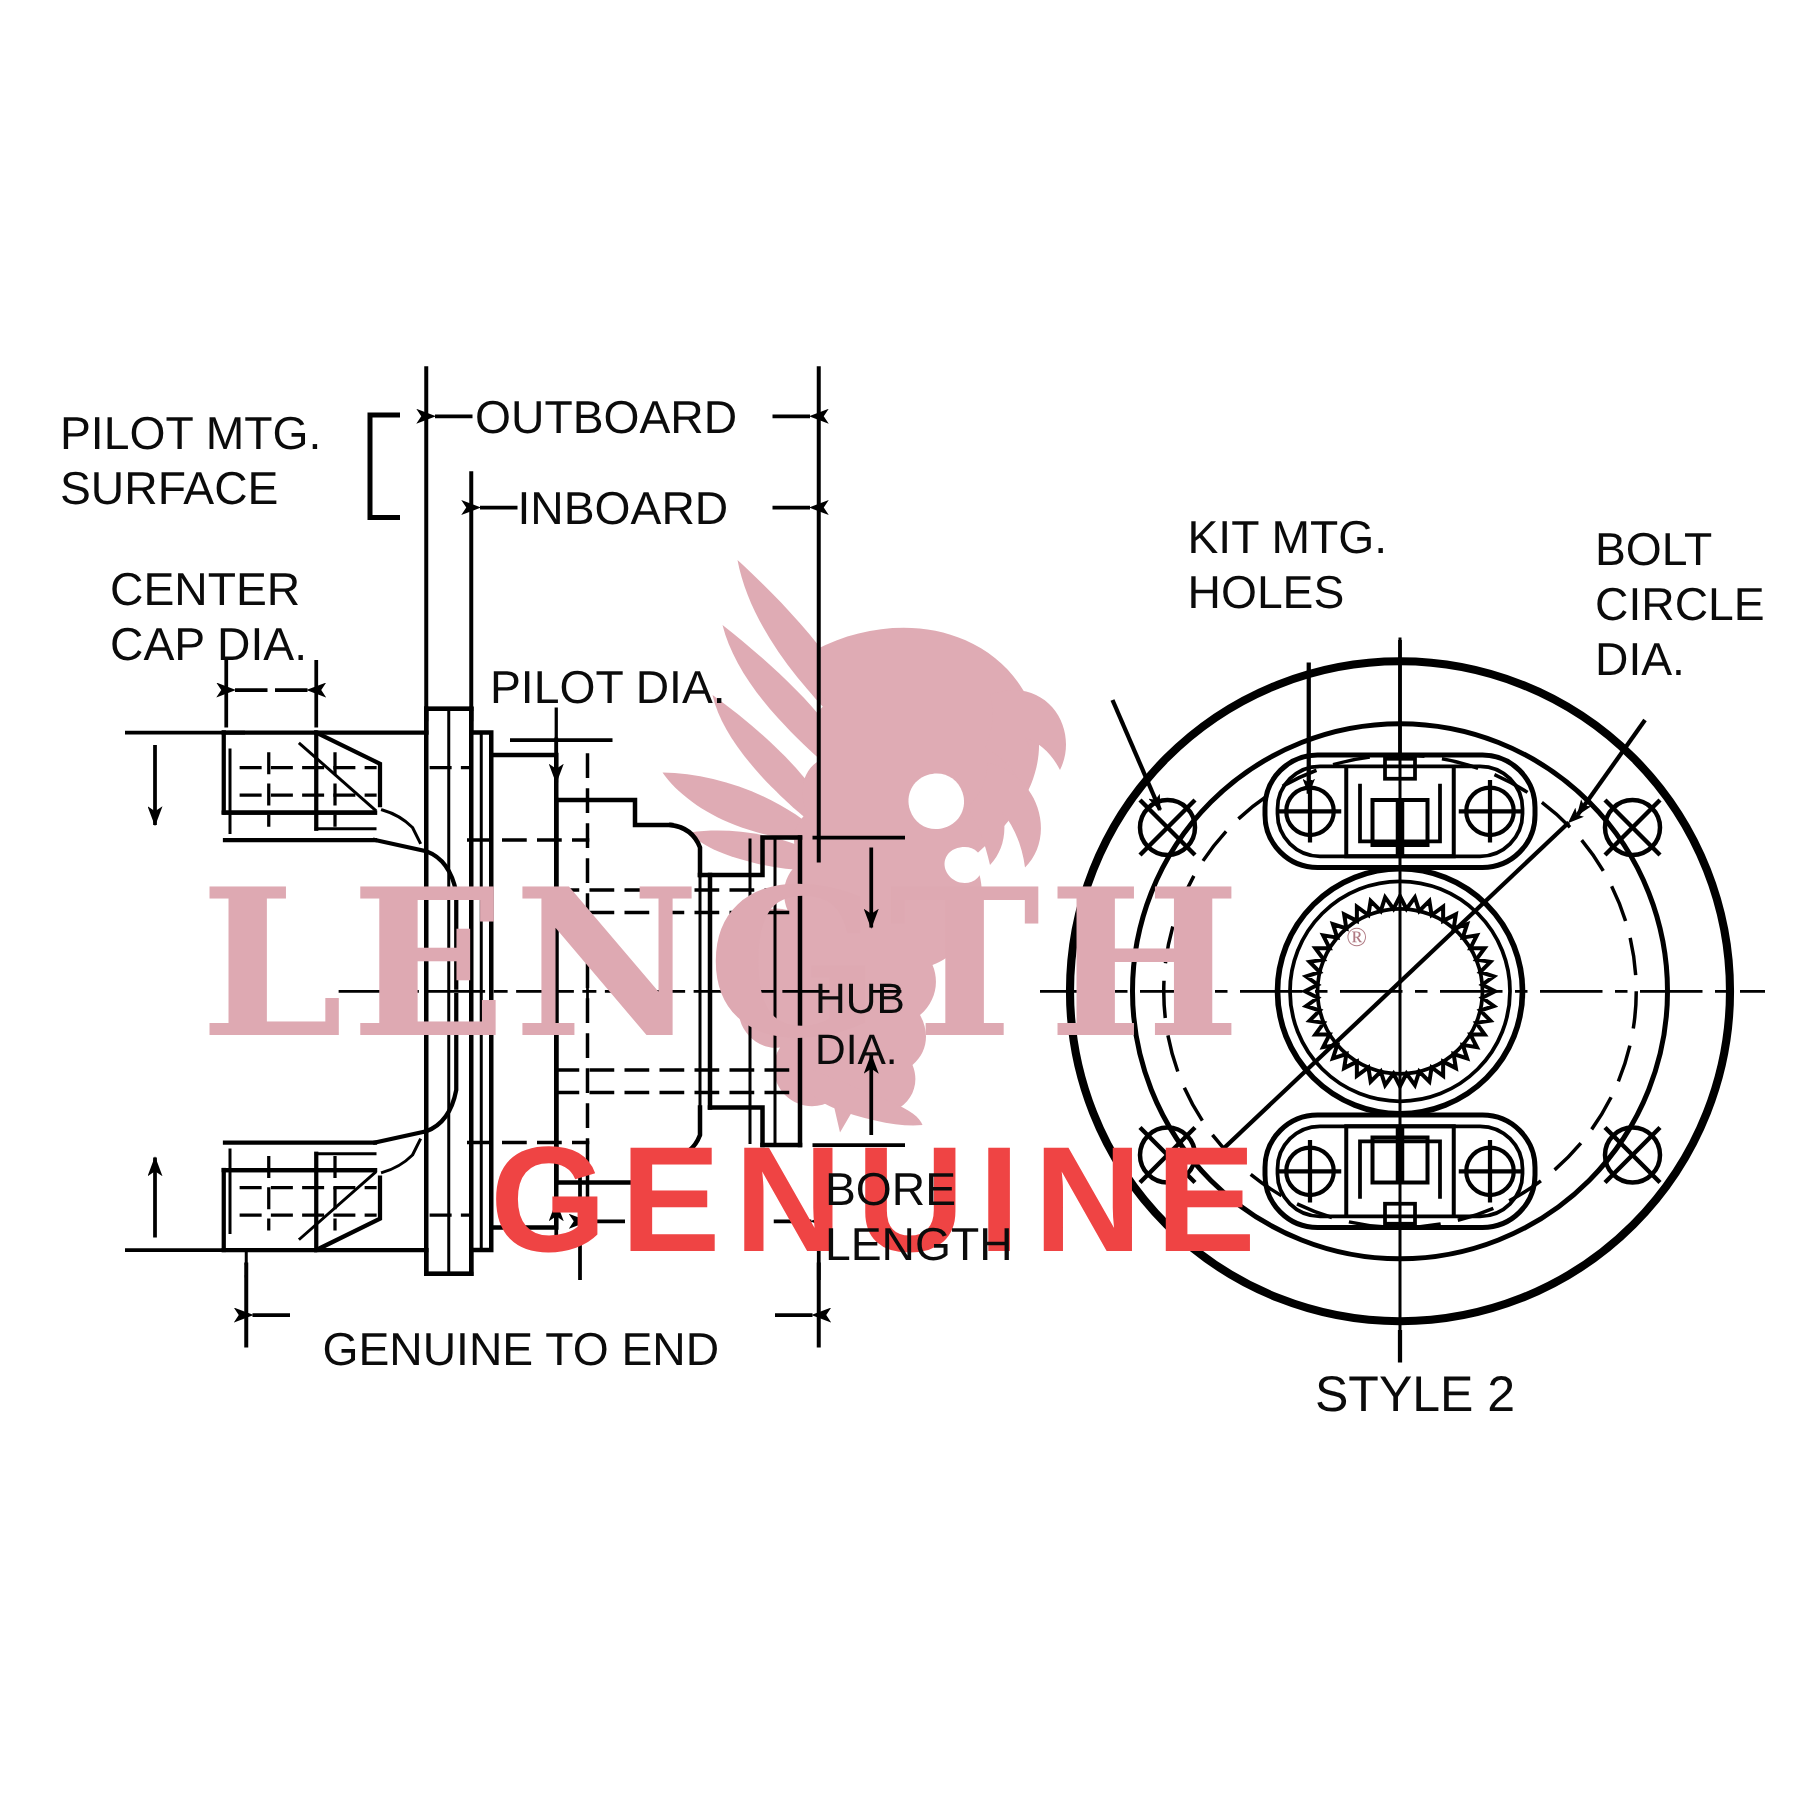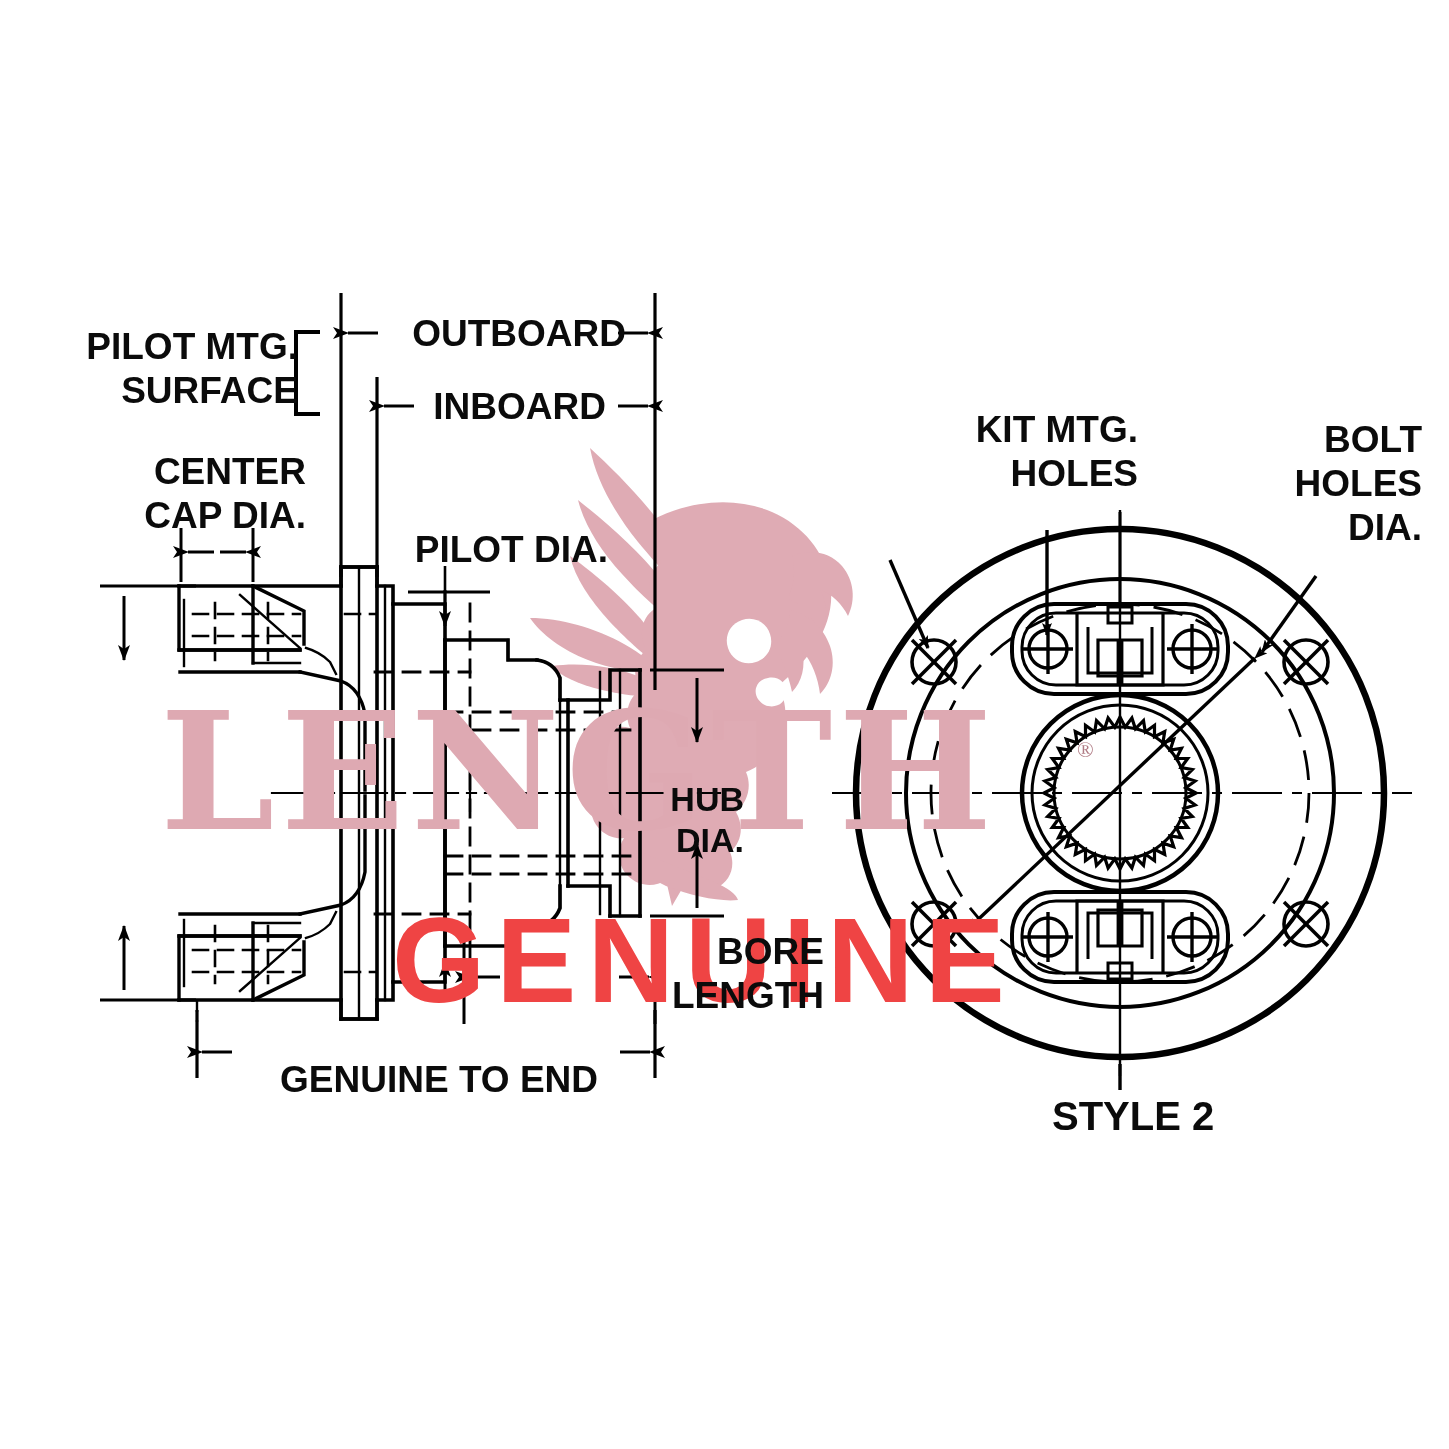--- a/index.html
+++ b/index.html
@@ -3,22 +3,22 @@
 <meta charset="utf-8">
 <style>
   html,body{margin:0;padding:0;background:#ffffff;}
   #root{
     position:relative;width:1449px;height:1449px;background:#ffffff;
     font-family:"Liberation Sans", sans-serif;overflow:hidden;
   }
   #svgroot{position:absolute;left:0;top:0;width:1449px;height:1449px;}
   .lbl{
     position:absolute;color:#0b0b0b;font-family:"Liberation Sans",sans-serif;
-    font-weight:700;font-size:37px;line-height:44px;letter-spacing:0px;
-    white-space:pre;text-align:right;
+    font-weight:400;font-size:37px;line-height:44px;letter-spacing:0px;
+    white-space:pre;text-align:left;
   }
   .wm-meritor{
     position:absolute;color:#dea9b2;font-family:"DejaVu Serif",serif;
     font-weight:700;font-size:163px;line-height:163px;white-space:pre;
     letter-spacing:6px;
   }
   .wm-genuine{
     position:absolute;color:#ef4444;font-family:"Liberation Sans",sans-serif;
     font-weight:700;font-size:120px;line-height:120px;white-space:pre;
     letter-spacing:11px;
@@ -429,18 +429,18 @@
   <div class="lbl" style="left:660px;top:930px;width:164px;">BORE
 LENGTH</div>
 
   <div class="lbl" style="left:258px;top:1058px;width:340px;">GENUINE TO END</div>
 
 
   <div class="lbl" style="left:950px;top:408px;width:188px;">KIT MTG.
 HOLES</div>
 
   <div class="lbl" style="left:1276px;top:418px;width:146px;">BOLT
-HOLES
+CIRCLE
 DIA.</div>
 
   <div class="lbl" style="left:1040px;top:1094px;width:160px;font-size:40px;margin-left:12px;">STYLE 2</div>
 
 </div>
 
 </body></html>

